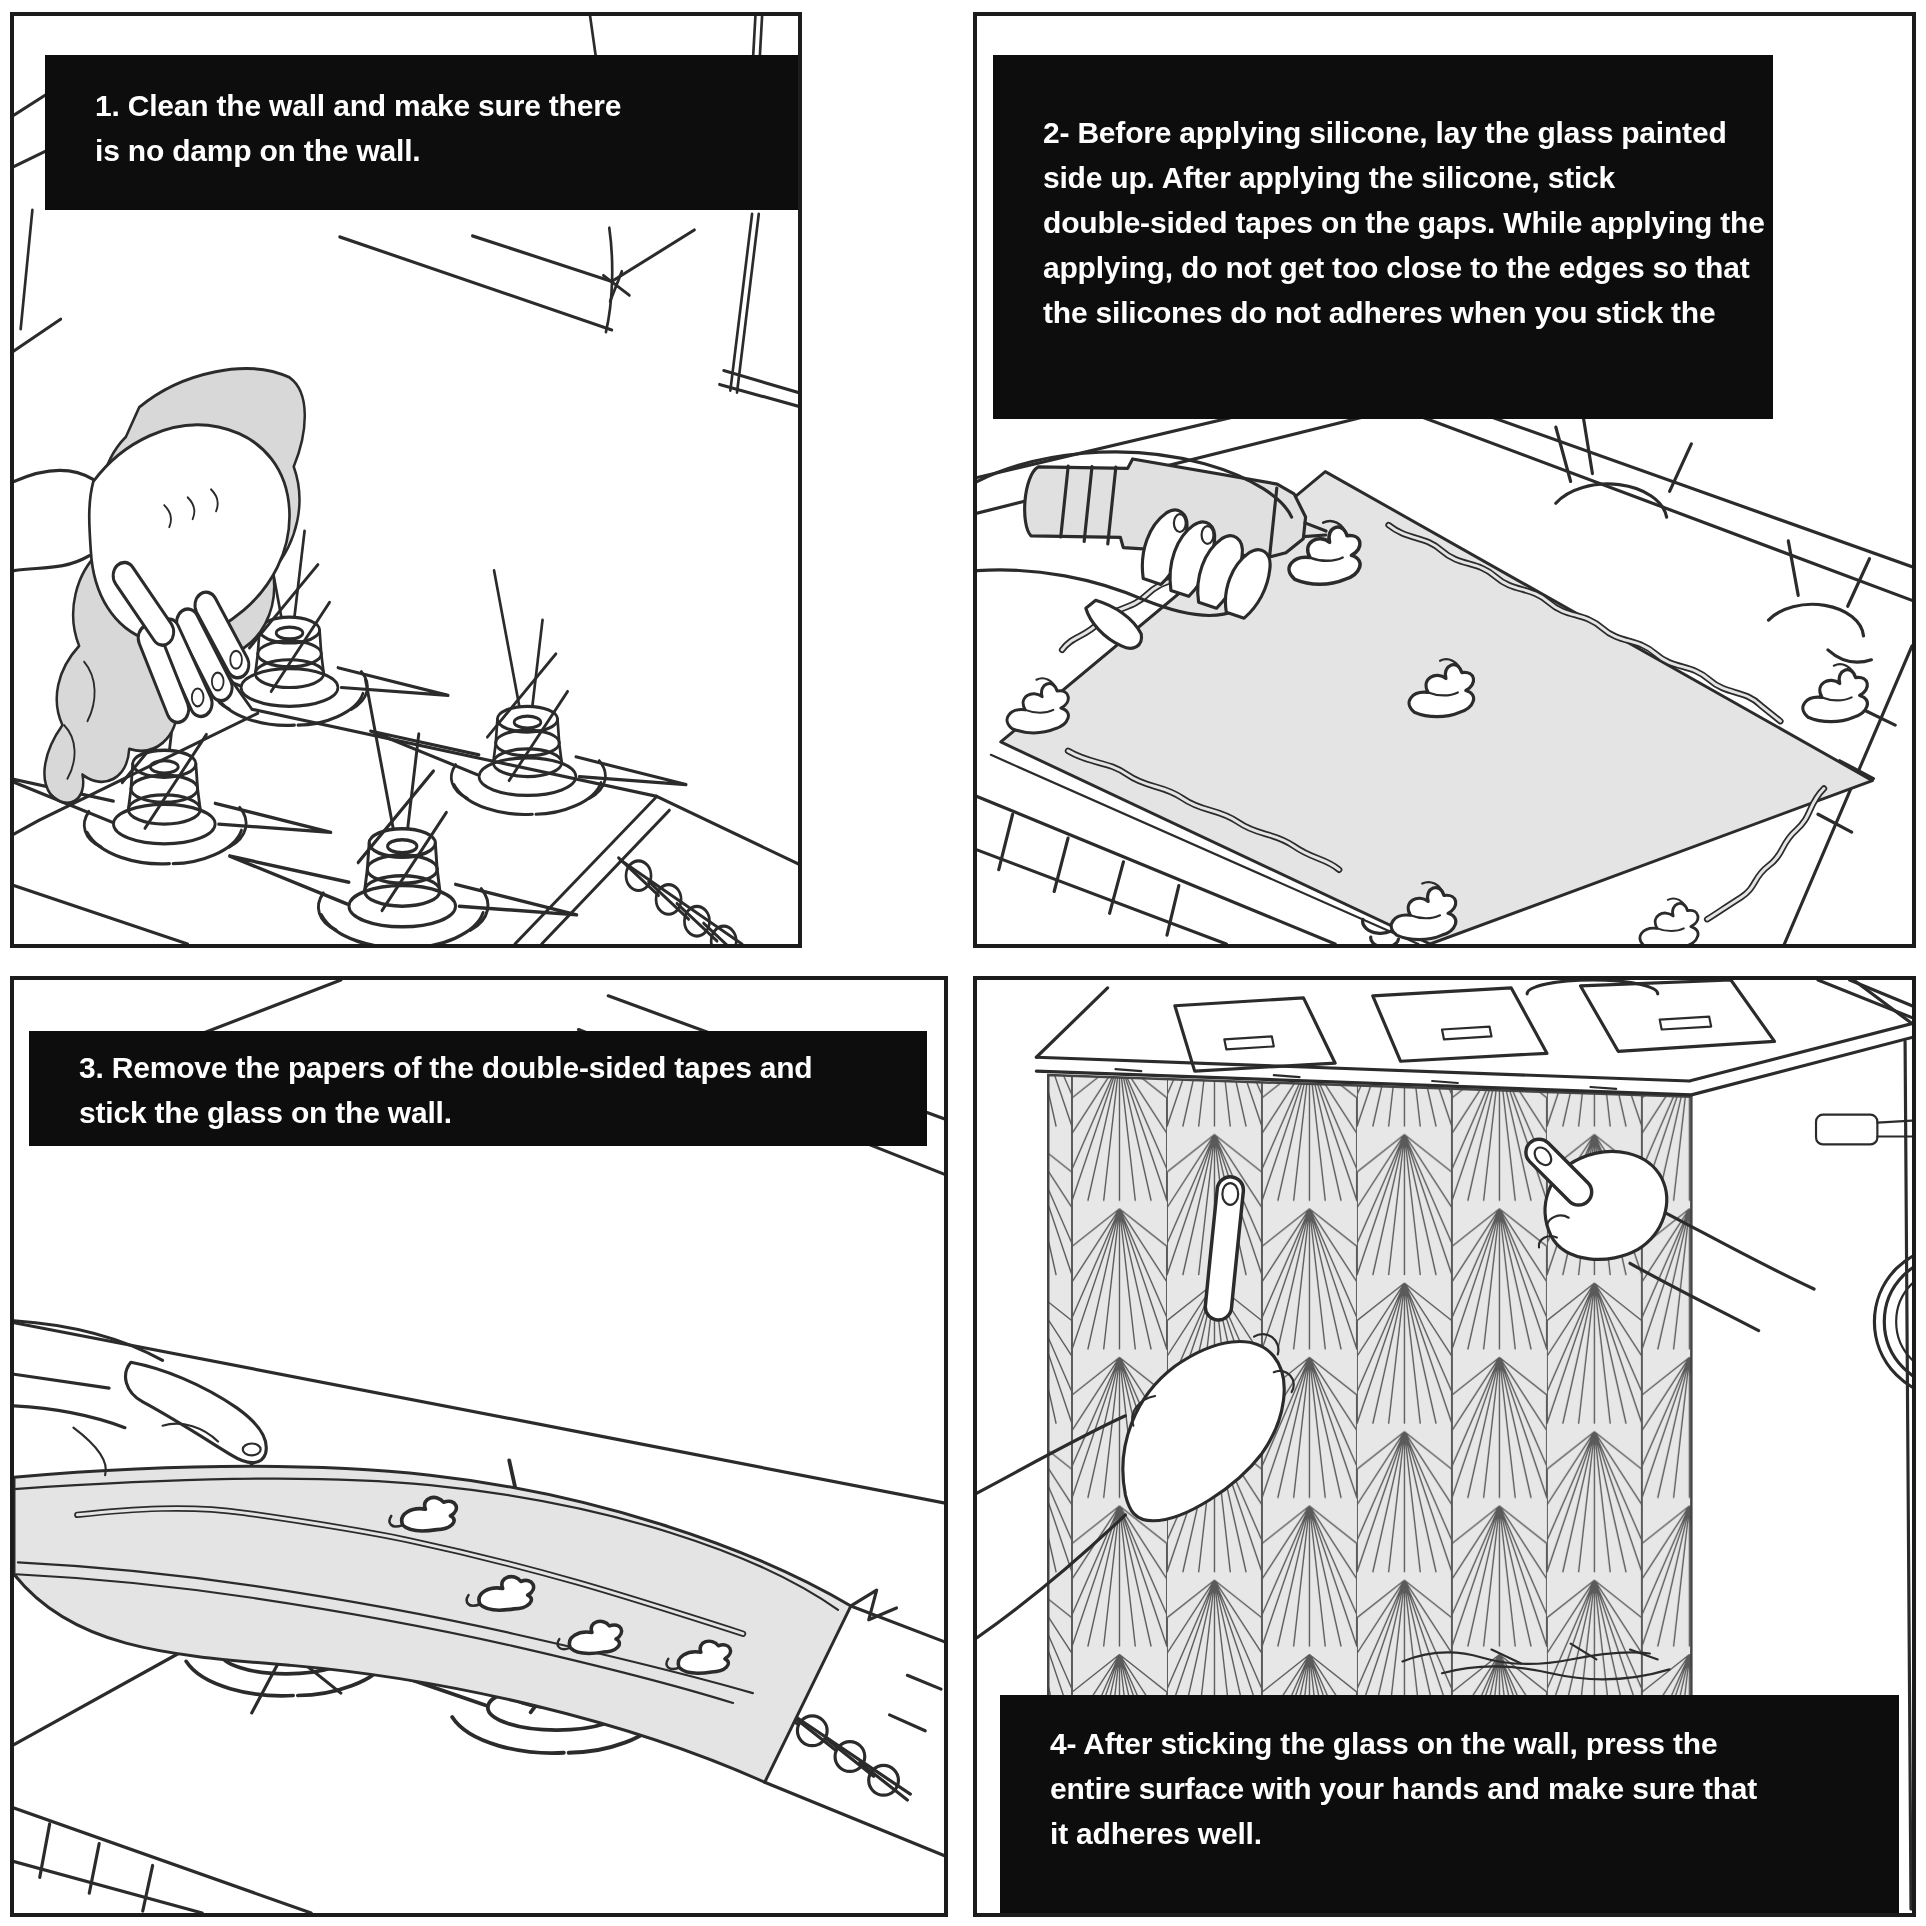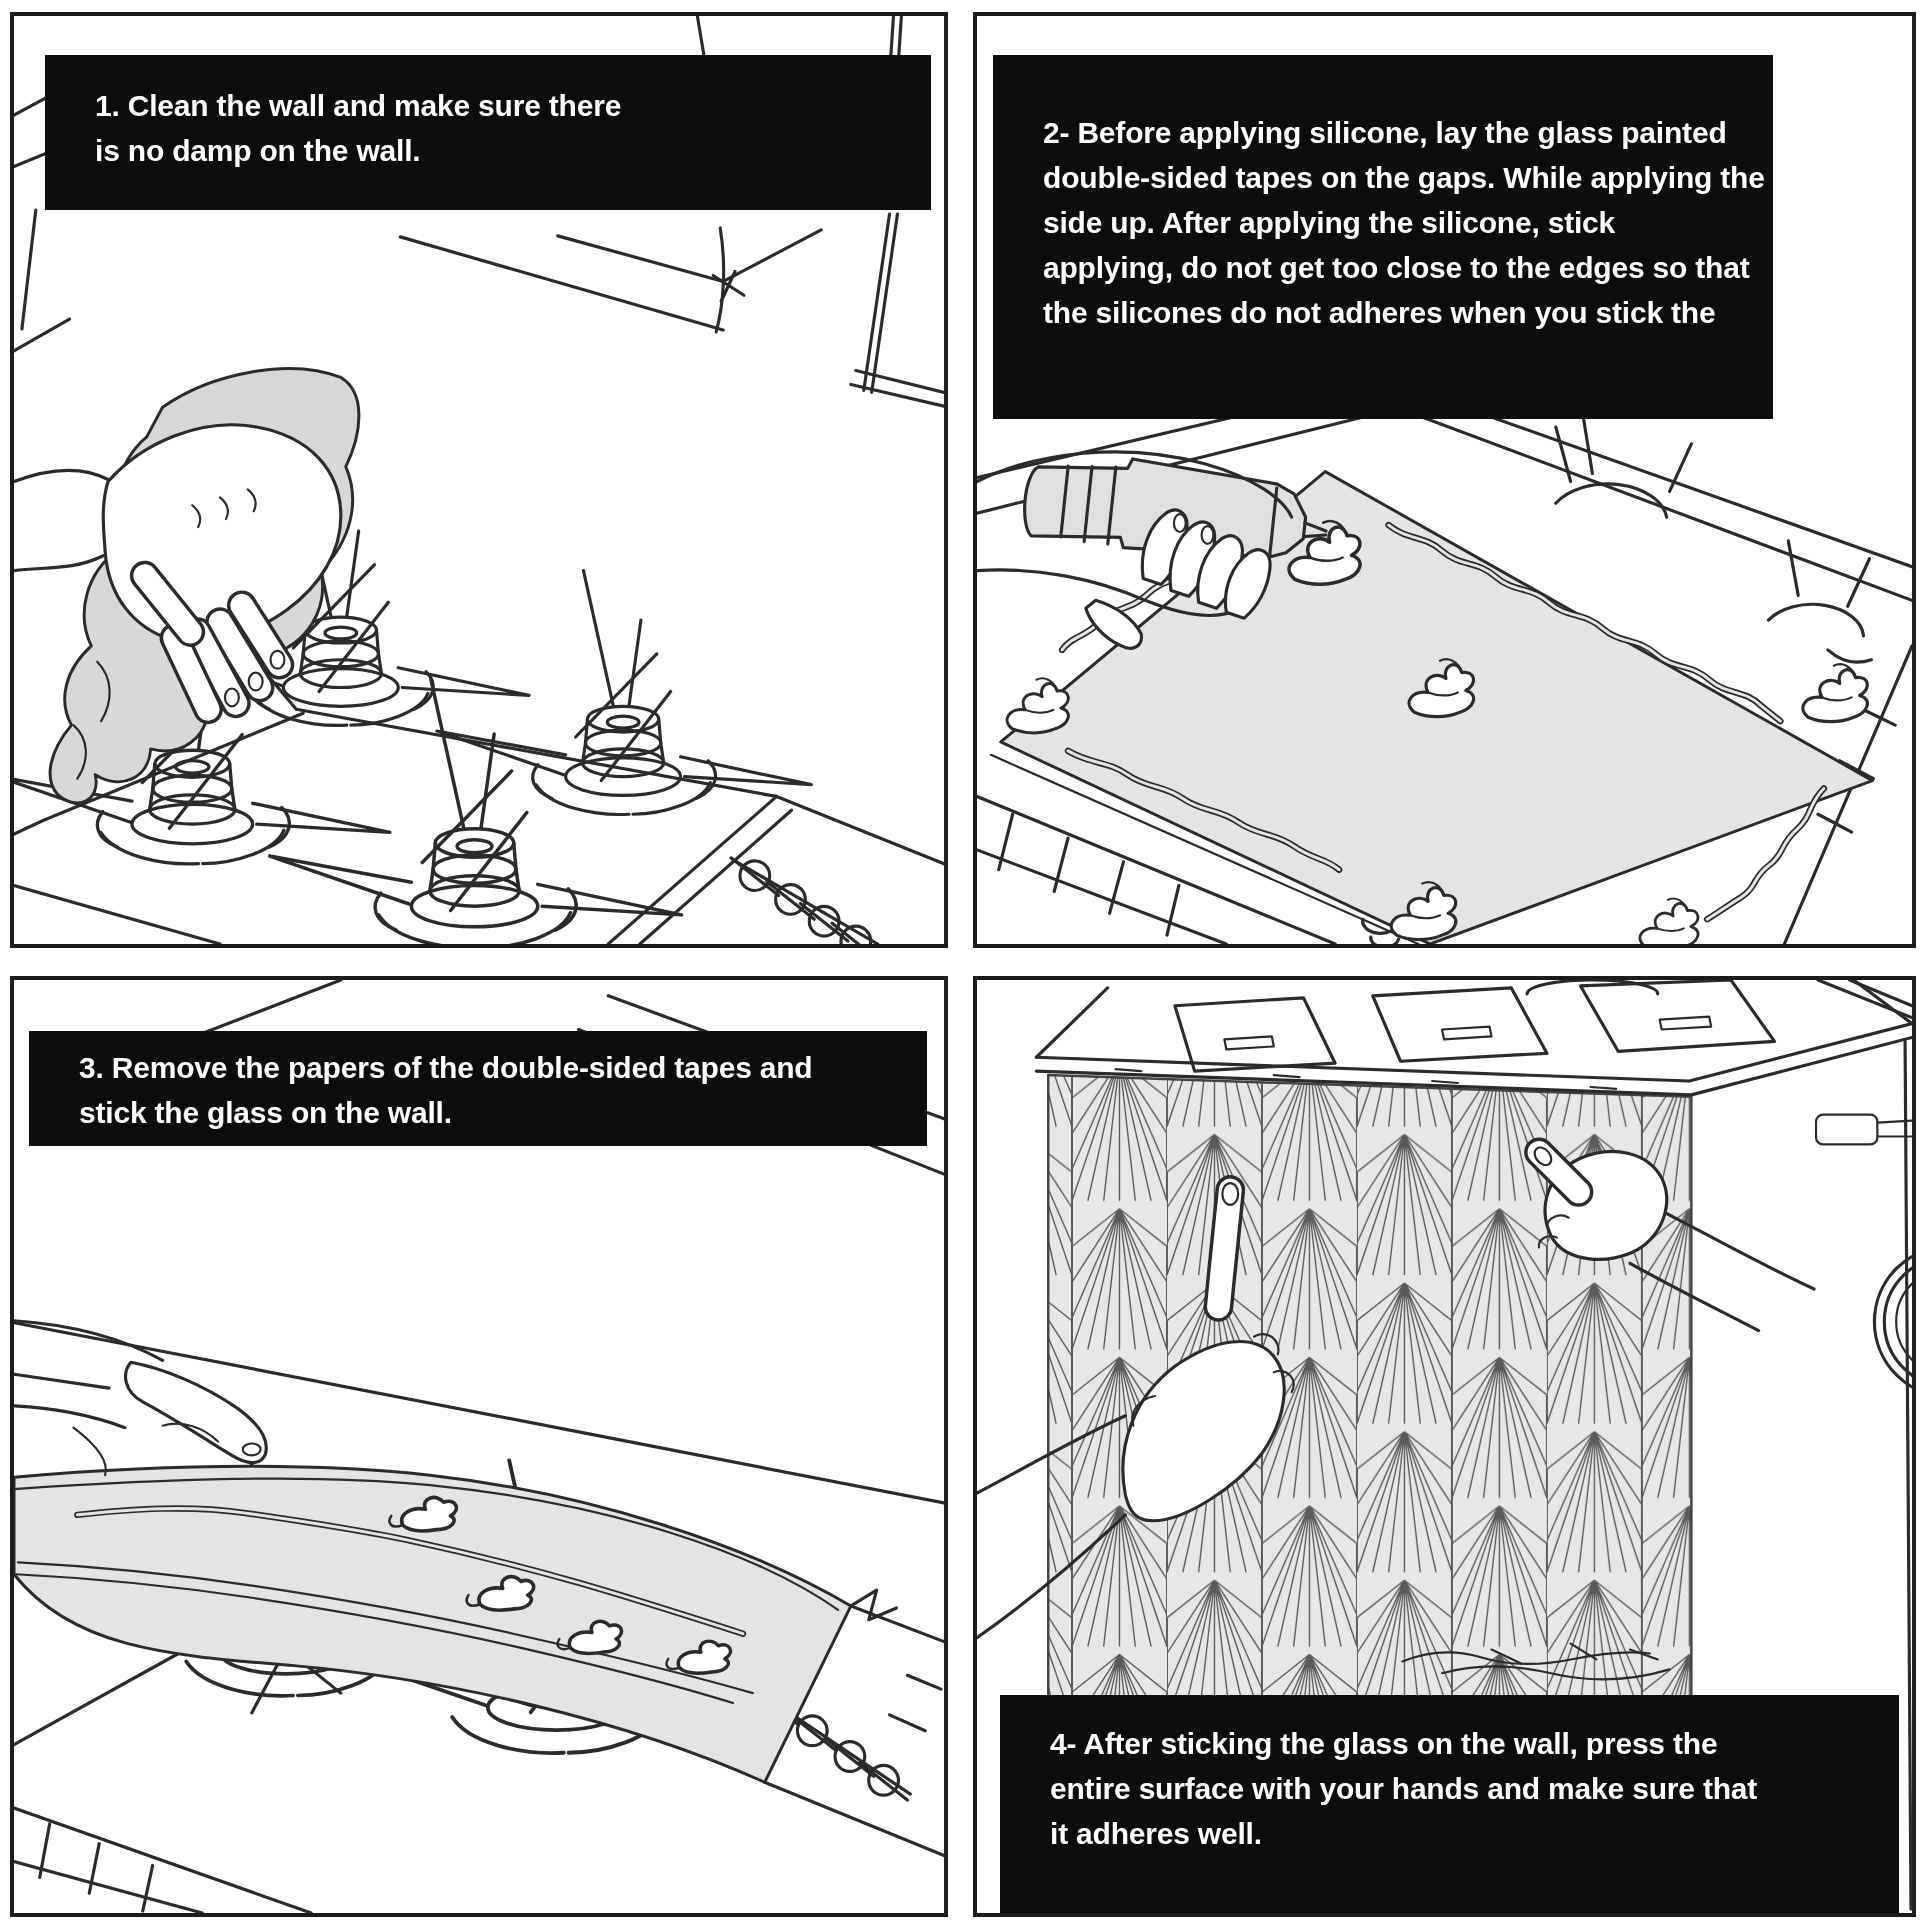--- a/index.html
+++ b/index.html
@@ -1,20 +1,20 @@
 <!DOCTYPE html>
 <html><head>
 <meta charset="utf-8">
 <style>
   html,body{margin:0;padding:0;background:#ffffff;}
   .sheet{position:relative;width:1927px;height:1927px;background:#ffffff;
          font-family:"Liberation Sans",sans-serif;}
   .panel{position:absolute;background:#ffffff;border:4px solid #1c1c1c;
          box-sizing:border-box;overflow:hidden;}
-  #panel-1{left:10px;top:12px;width:938px;height:936px;}
+  #panel-1{left:10px;top:12px;width:792px;height:936px;}
   #panel-2{left:973px;top:12px;width:943px;height:936px;}
   #panel-3{left:10px;top:976px;width:938px;height:941px;}
   #panel-4{left:973px;top:976px;width:943px;height:941px;}
   .art{position:absolute;left:0;top:0;width:100%;height:100%;display:block;}
   .ibox{position:absolute;background:#0d0d0d;color:#ffffff;font-weight:700;
         font-size:30px;line-height:45px;letter-spacing:-0.2px;
         padding-left:50px;box-sizing:border-box;}
   #box-1{left:31px;top:39px;width:886px;height:155px;padding-top:28px;}
   #box-2{left:16px;top:39px;width:780px;height:364px;padding-top:55px;}
   #box-3{left:15px;top:42px;width:898px;height:115px;padding-top:14px;margin-top:9px;}
@@ -214,22 +214,22 @@
           <path d="M224,592 C220,566 230,540 247,528 C259,520 270,528 268,544 C266,566 256,584 242,598 Z"></path>
           <path d="M252,602 C248,578 258,554 275,542 C287,534 298,542 296,558 C294,578 284,596 270,608 Z"></path>
           <path d="M120,590 C140,596 158,608 166,624 C168,636 158,642 146,636 C128,628 114,612 110,598 Z"></path>
         </g>
         <ellipse class="skt" cx="205" cy="512" rx="6" ry="9" fill="#fff"></ellipse>
         <ellipse class="skt" cx="233" cy="524" rx="6" ry="9" fill="#fff"></ellipse>
       </g>
     </svg>
     <div class="ibox" id="box-2">
       <div>2- Before applying silicone, lay the glass painted</div>
+      <div>side up. After applying the silicone, stick</div>
       <div>double-sided tapes on the gaps. While applying the</div>
-      <div>side up. After applying the silicone, stick</div>
       <div>applying, do not get too close to the edges so that</div>
       <div>the silicones do not adheres when you stick the</div>
     </div>
   </div>
 
   <div class="panel" id="panel-3">
     <svg class="art" viewBox="0 0 939 942" preserveAspectRatio="none">
       <defs>
         <g id="b3" class="sk">
           <path d="M-10,-14 L-40,-150"></path>

